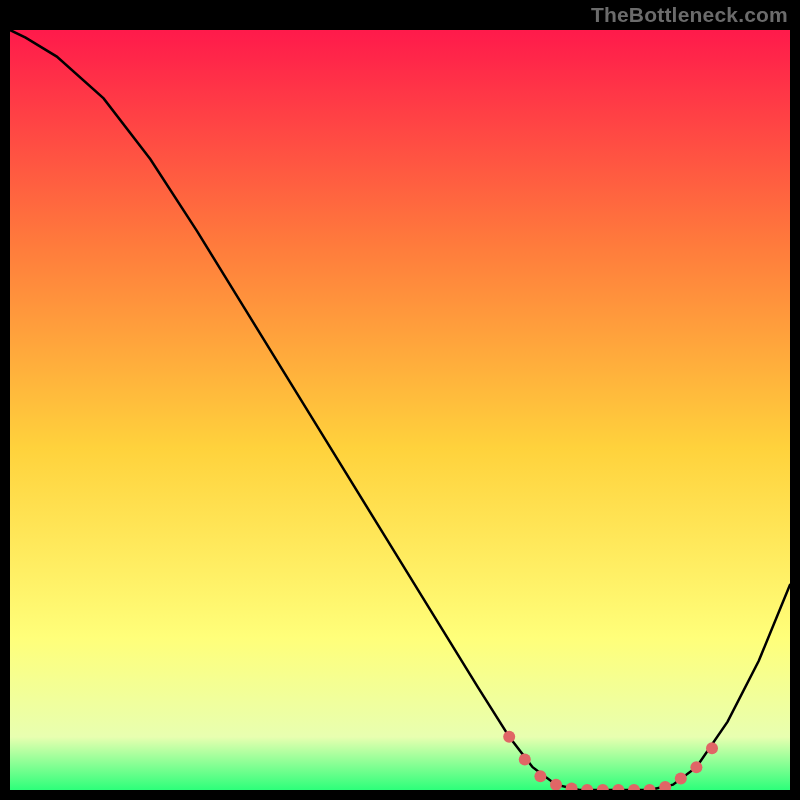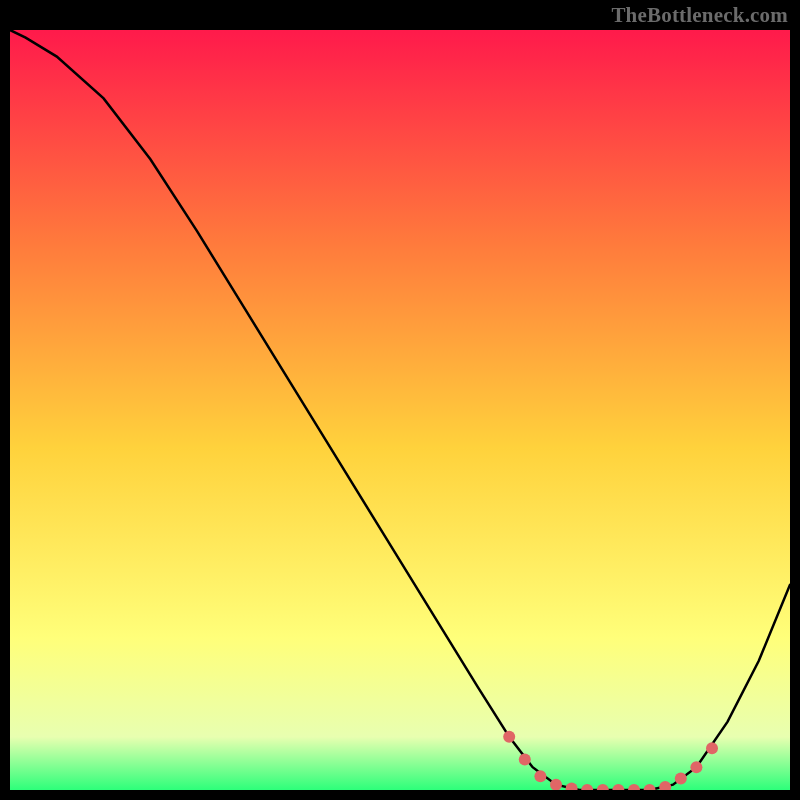--- a/index.html
+++ b/index.html
@@ -22,21 +22,21 @@
     position: absolute;
     left: 0;
     top: 0;
     width: 780px;
     height: 760px;
   }
   .watermark {
     position: absolute;
     top: 3px;
     right: 12px;
-    font-family: Liberation Serif, serif;
+    font-family: Liberation Sans, sans-serif;
     font-size: 21px;
     font-weight: bold;
     color: #6b6b6b;
     letter-spacing: 0.2px;
   }
   svg { display: block; }
 </style>
 </head>
 <body>
 

